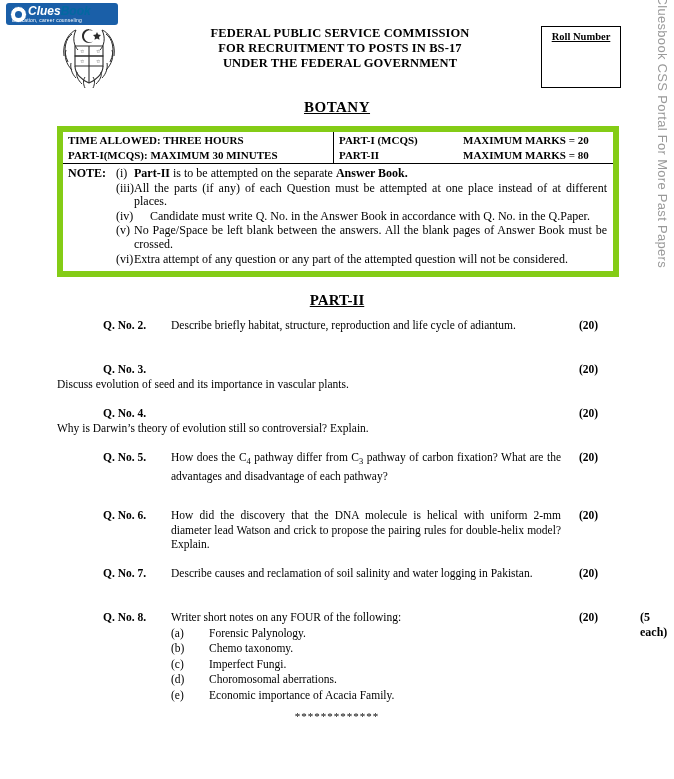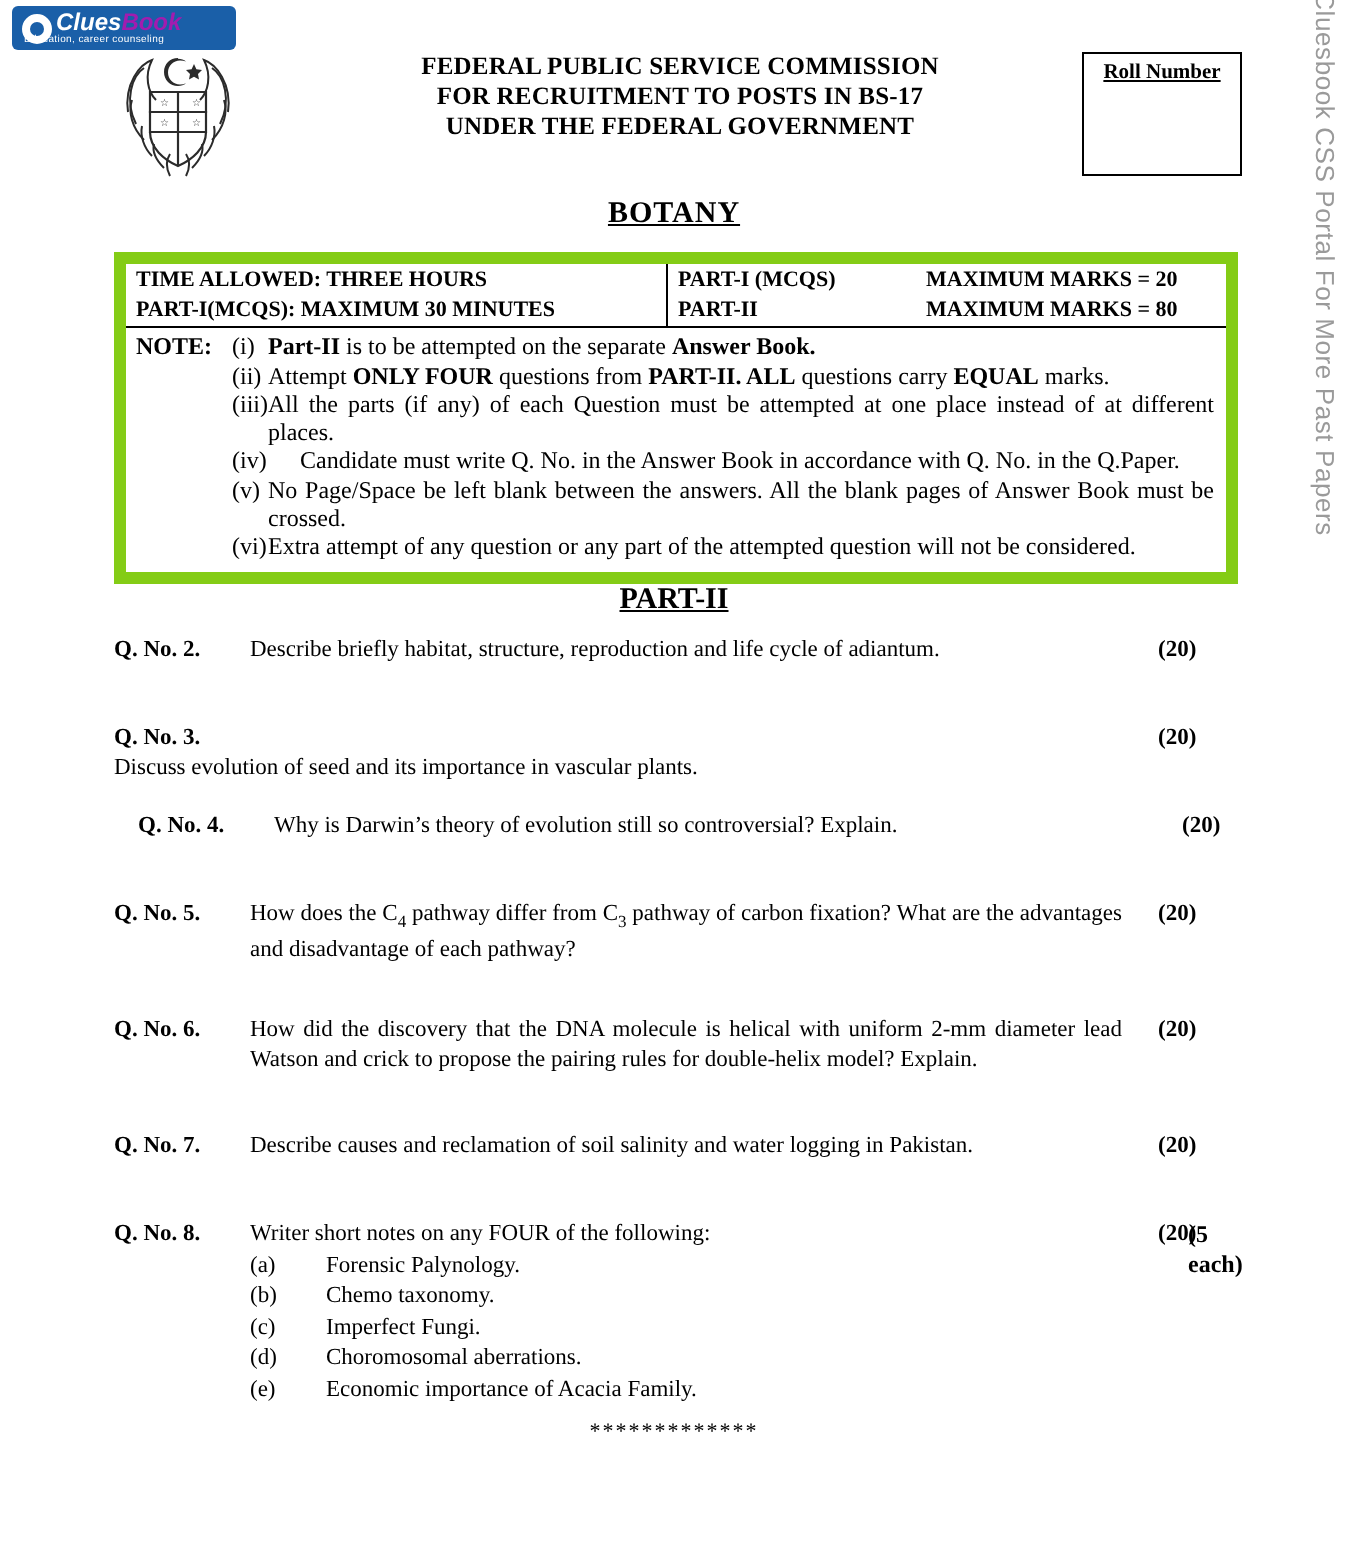--- a/index.html
+++ b/index.html
@@ -37,21 +37,21 @@
     position: absolute;
     top: 1px;
     left: 22px;
     font-family: "Liberation Sans", sans-serif;
     font-size: 12px;
     font-weight: bold;
     font-style: italic;
     color: #ffffff;
     letter-spacing: 0px;
   }
-  .logo-text .accent { color: #a21caf; }
+  .logo-text .accent { color: #0369a1; }
   .logo-sub {
     position: absolute;
     top: 14px;
     left: 6px;
     font-family: "Liberation Sans", sans-serif;
     font-size: 5px;
     color: #ffffff;
     letter-spacing: .2px;
   }
   .logo-circle {
@@ -215,20 +215,21 @@
   .q-row {
     position: relative;
     display: flex;
     font-size: 11.5px;
     line-height: 14.5px;
   }
   .q-no {
     width: 68px;
     flex: 0 0 auto;
     font-weight: bold;
+    margin-left: 46px;
   }
   .q-body {
     flex: 1 1 auto;
     padding-right: 58px;
     text-align: justify;
   }
   .q-marks {
     position: absolute;
     right: 0;
     top: 0;
@@ -354,25 +355,20 @@
   </div>
 
   <div class="notes">
     <div class="note-row">
       <div class="note-head">NOTE:</div>
       <div class="note-label plain" style="width:18px;text-align:left;padding-right:0">(i)</div>
       <div class="note-text"><b>Part-II</b><span> is to be attempted on the separate </span><b>Answer Book.</b></div>
     </div>
     <div class="note-row">
       <div class="note-head"></div>
-      <div class="note-label plain" style="width:18px;text-align:left;padding-right:0">(ii)</div>
-      <div class="note-text">Attempt <b>ONLY FOUR</b> questions from <b>PART-II. ALL</b> questions carry <b>EQUAL</b> marks.</div>
-    </div>
-    <div class="note-row">
-      <div class="note-head"></div>
       <div class="note-label plain" style="width:18px;text-align:left;padding-right:0">(iii)</div>
       <div class="note-text">All the parts (if any) of each Question must be attempted at one place instead of at different places.</div>
     </div>
     <div class="note-row">
       <div class="note-head"></div>
       <div class="note-label plain" style="width:18px;text-align:left;padding-right:16px">(iv)</div>
       <div class="note-text">Candidate must write Q. No. in the Answer Book in accordance with Q. No. in the Q.Paper.</div>
     </div>
     <div class="note-row">
       <div class="note-head"></div>
@@ -396,21 +392,21 @@
     <div class="q-body">Describe briefly habitat, structure, reproduction and life cycle of adiantum.</div>
     <div class="q-marks">(20)</div>
   </div>
 
   <div class="q-row" style="position:absolute;top:44px;left:0;width:562px;flex-direction:column;">
     <div class="q-no">Q. No. 3.</div>
     <div class="q-body">Discuss evolution of seed and its importance in vascular plants.</div>
     <div class="q-marks">(20)</div>
   </div>
 
-  <div class="q-row" style="position:absolute;top:88px;left:12px;width:562px;">
+  <div class="q-row" style="position:absolute;top:88px;left:0;width:562px;flex-direction:column;">
     <div class="q-no">Q. No. 4.</div>
     <div class="q-body">Why is Darwin’s theory of evolution still so controversial? Explain.</div>
     <div class="q-marks">(20)</div>
   </div>
 
   <div class="q-row" style="position:absolute;top:132px;left:0;width:562px;">
     <div class="q-no">Q. No. 5.</div>
     <div class="q-body">How does the C<sub>4</sub> pathway differ from C<sub>3</sub> pathway of carbon fixation? What are the advantages and disadvantage of each pathway?</div>
     <div class="q-marks">(20)</div>
   </div>

